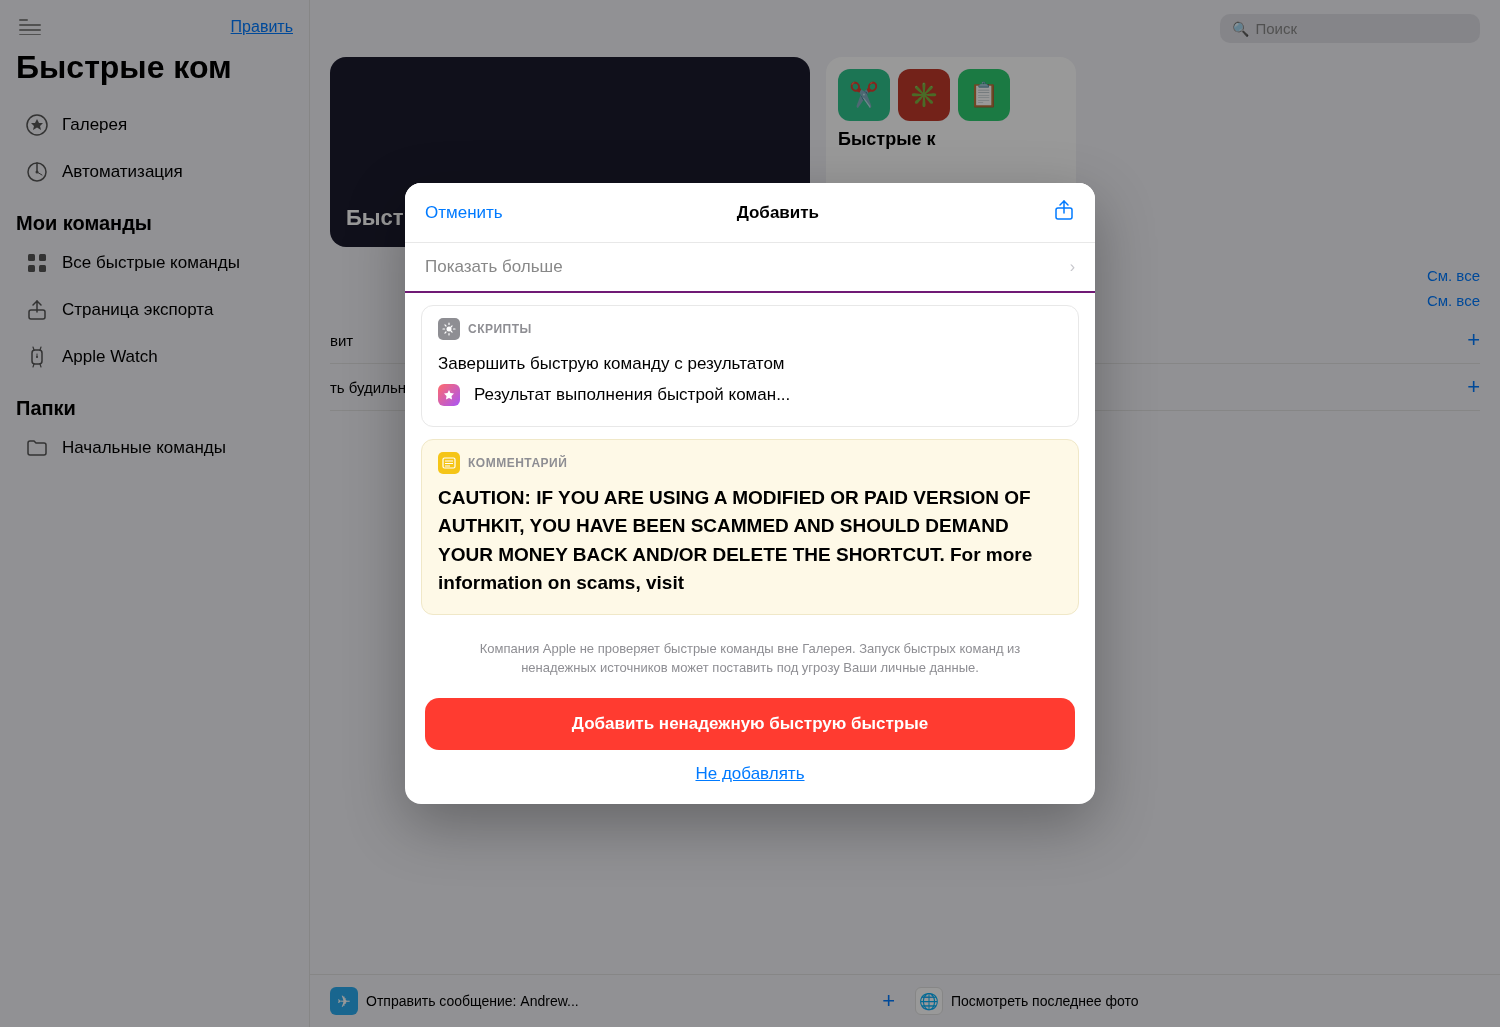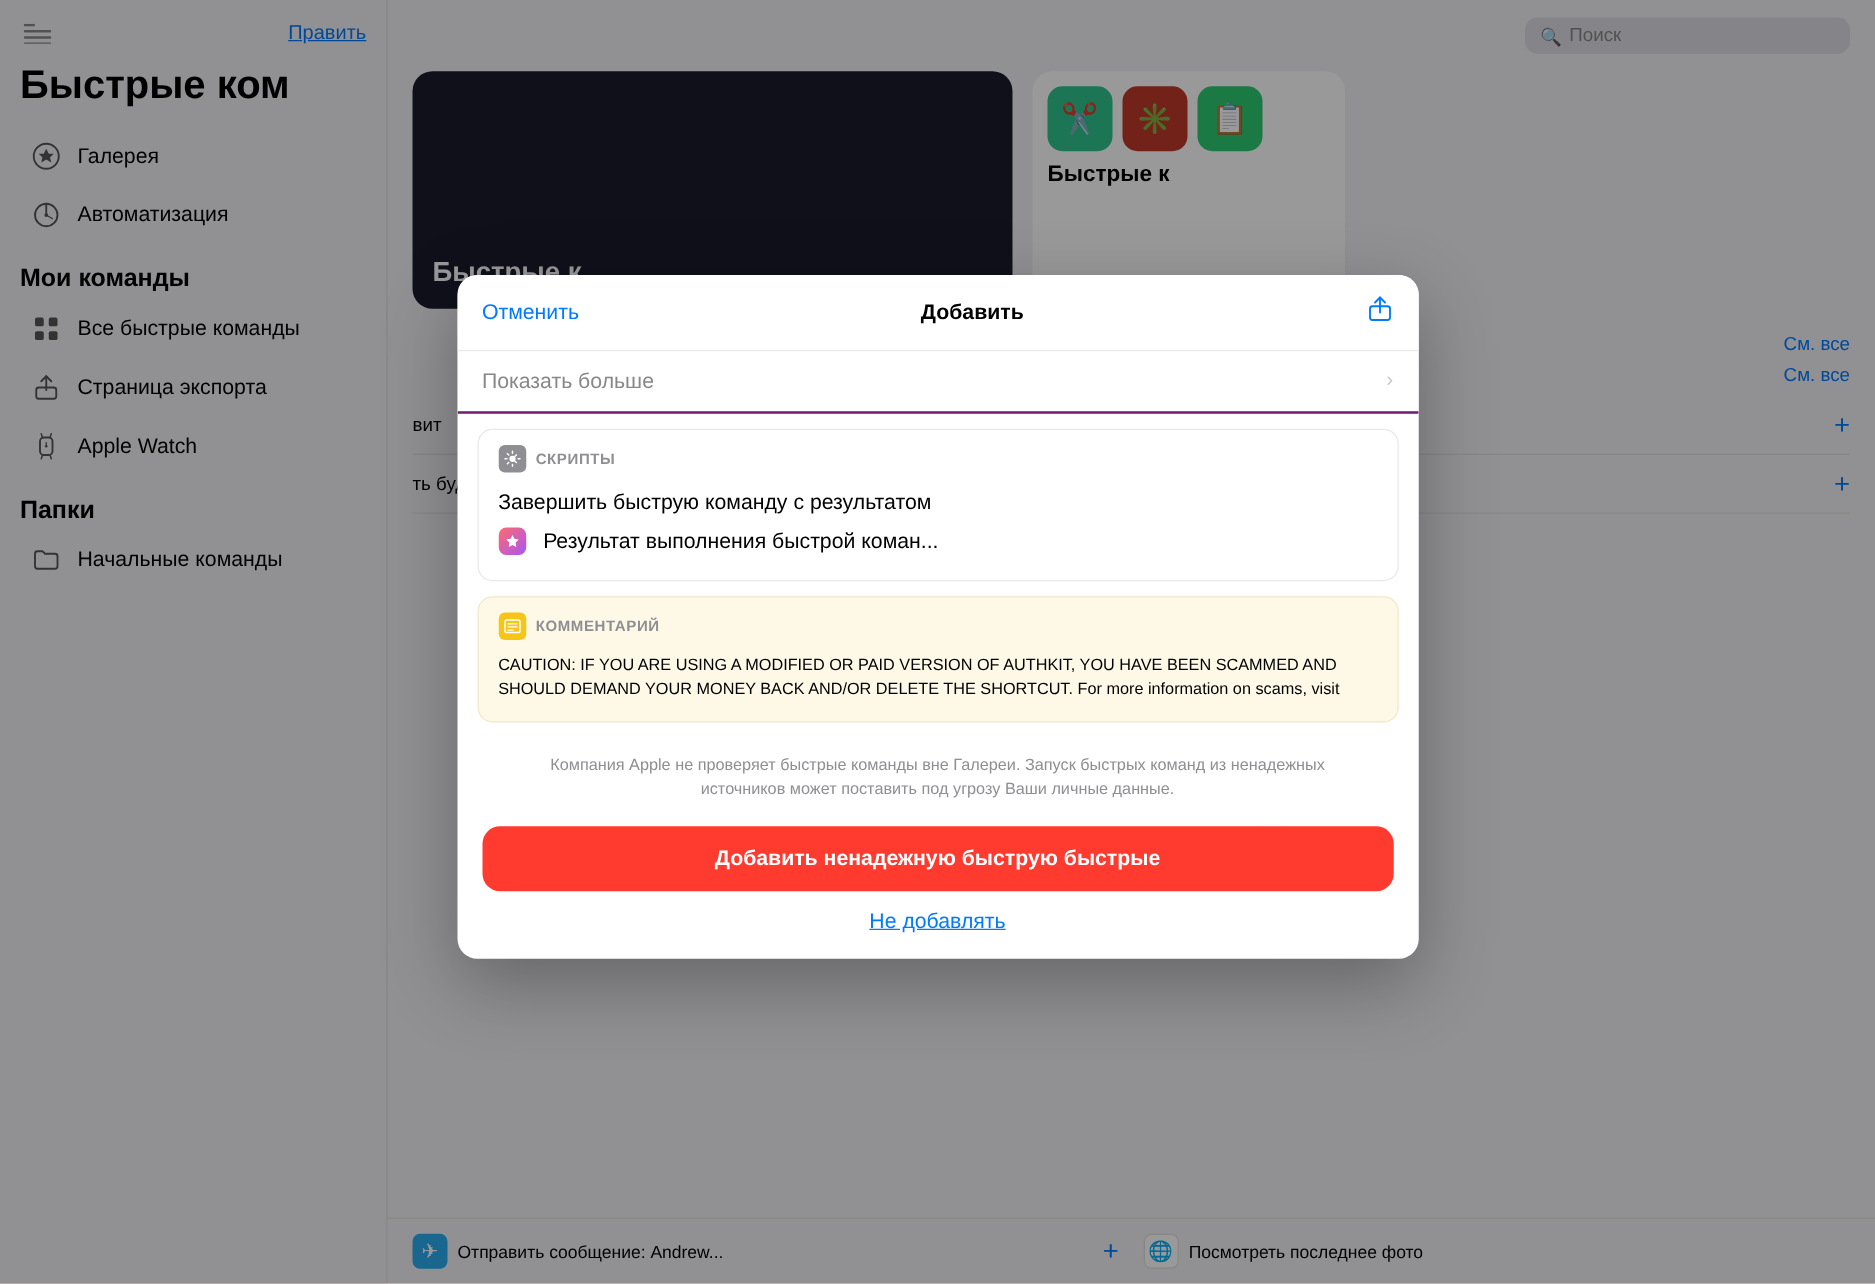--- a/index.html
+++ b/index.html
@@ -139,21 +139,21 @@
       display: flex;
       align-items: center;
       justify-content: center;
       z-index: 100;
     }
 
     
     .dialog {
       background: #fff;
       border-radius: 16px;
-      width: 769px;
+      width: 690px;
       max-height: 870px;
       overflow: hidden;
       display: flex;
       flex-direction: column;
       box-shadow: 0 20px 60px rgba(0,0,0,0.3);
       position: relative;
       top: -20px;
     }
 
     .dialog-header {
@@ -308,23 +308,24 @@
 
     .comment-label {
       font-size: 12px;
       font-weight: 600;
       color: #8e8e93;
       letter-spacing: 0.5px;
       text-transform: uppercase;
     }
 
     .comment-text {
-      font-size: 13px;
+      font-size: 19px;
       color: #000;
       line-height: 1.5;
+      font-weight: bold;
     }
 
     
     .warning-text {
       text-align: center;
       font-size: 13px;
       color: #8e8e93;
       padding: 12px 40px;
       line-height: 1.5;
     }
@@ -565,21 +566,21 @@
               <line x1="3" y1="10" x2="8" y2="10" stroke="#fff" stroke-width="1"></line>
             </svg>
           </div>
           <span class="comment-label">КОММЕНТАРИЙ</span>
         </div>
         <div class="comment-text">CAUTION: IF YOU ARE USING A MODIFIED OR PAID VERSION OF AUTHKIT, YOU HAVE BEEN SCAMMED AND SHOULD DEMAND YOUR MONEY BACK AND/OR DELETE THE SHORTCUT.
 For more information on scams, visit</div>
       </div>
 
       
-      <div class="warning-text">Компания Apple не проверяет быстрые команды вне Галереи.
+      <div class="warning-text">Компания Apple не проверяет быстрые команды вне Галерея.
 Запуск быстрых команд из ненадежных источников может
 поставить под угрозу Ваши личные данные.</div>
 
       
       <button class="add-untrusted-btn">Добавить ненадежную быструю быстрые</button>
 
       
       <span class="dont-add-link">Не добавлять</span>
 
     </div>

